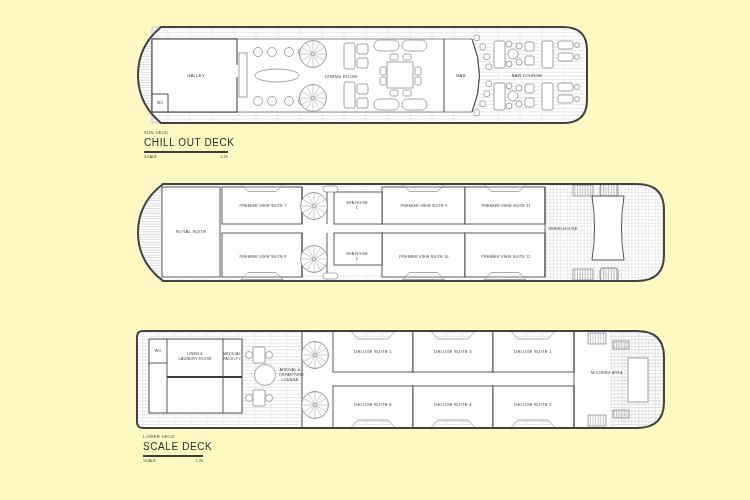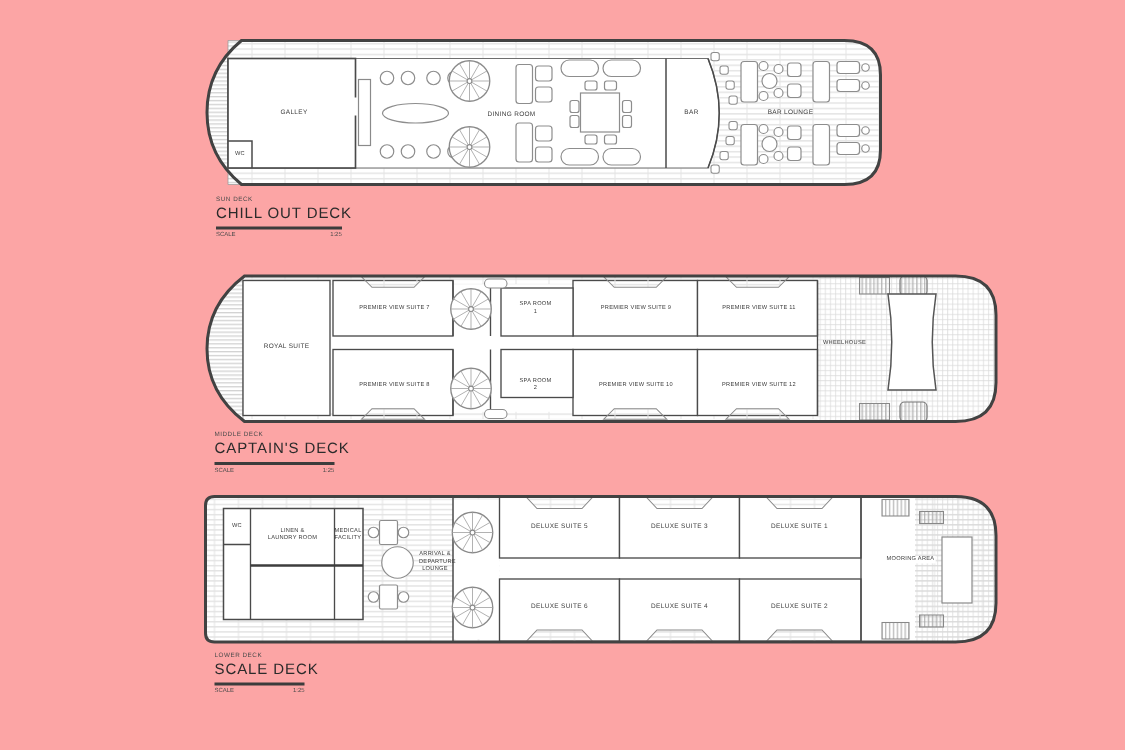--- a/index.html
+++ b/index.html
@@ -1,16 +1,16 @@
 <!DOCTYPE html>
 <html><head>
 <meta charset="utf-8">
 <style>
   html,body{margin:0;padding:0;background:#fff;}
-  #canvas{position:relative;width:750px;height:500px;background:#fca5a5;overflow:hidden;
+  #canvas{position:relative;width:750px;height:500px;background:#fef9c3;overflow:hidden;
           font-family:"Liberation Sans",sans-serif;}
   svg{position:absolute;display:block;}
   .lbl{position:absolute;transform:translate(-50%,-50%);text-align:center;color:#404040;
        letter-spacing:.3px;line-height:1.3;font-family:"Liberation Sans",sans-serif;}
   .s45{font-size:6px;transform:translate(-50%,-50%) scale(.72);}
   .s4 {font-size:6px;transform:translate(-50%,-50%) scale(.63);}
   .nw{white-space:nowrap;}
   .bgw{background:#fff;padding:0 1px;}
   .deck-title{position:absolute;color:#2d2d2d;}
   .deck-title .sub{font-size:6px;transform:scale(.7);transform-origin:left center;
@@ -246,29 +246,20 @@
   <div class="lbl s4 nw" style="left:263px;top:206px">PREMIER VIEW SUITE 7</div>
   <div class="lbl s4 nw" style="left:263px;top:257px">PREMIER VIEW SUITE 8</div>
   <div class="lbl s4" style="left:357px;top:206px;width:34px">SPA ROOM 1</div>
   <div class="lbl s4" style="left:357px;top:257px;width:34px">SPA ROOM 2</div>
   <div class="lbl s4 nw" style="left:424px;top:206px">PREMIER VIEW SUITE 9</div>
   <div class="lbl s4 nw" style="left:424px;top:257px">PREMIER VIEW SUITE 10</div>
   <div class="lbl s4 nw" style="left:506px;top:206px">PREMIER VIEW SUITE 11</div>
   <div class="lbl s4 nw" style="left:506px;top:257px">PREMIER VIEW SUITE 12</div>
   <div class="lbl s4 nw" style="left:563px;top:229px">WHEELHOUSE</div>
 
-  <div class="deck-title" style="left:143px;top:287px">
-    <div class="sub">MIDDLE DECK</div>
-    <div class="main">CAPTAIN'S DECK</div>
-    <div class="rule" style="width:80px"></div>
-    <div class="scale" style="width:121px">
-      <span>SCALE</span>
-      <span>1:25</span>
-    </div>
-  </div>
 
   <svg style="left:135px;top:329px" width="531" height="101" viewBox="0 0 531 101">
     <defs>
       <pattern id="pl3" width="16" height="3.4" patternUnits="userSpaceOnUse">
         <path d="M0,0.5 H16" stroke="#d9d9d9" stroke-width="0.7" fill="none"></path>
         <path d="M8,0.5 V3.4" stroke="#e2e2e2" stroke-width="0.7" fill="none"></path>
       </pattern>
       <pattern id="gr3" width="3.4" height="3.4" patternUnits="userSpaceOnUse">
         <path d="M0,0.4 H3.4 M0.4,0 V3.4" stroke="#d9d9d9" stroke-width="0.5" fill="none"></path>
       </pattern>

